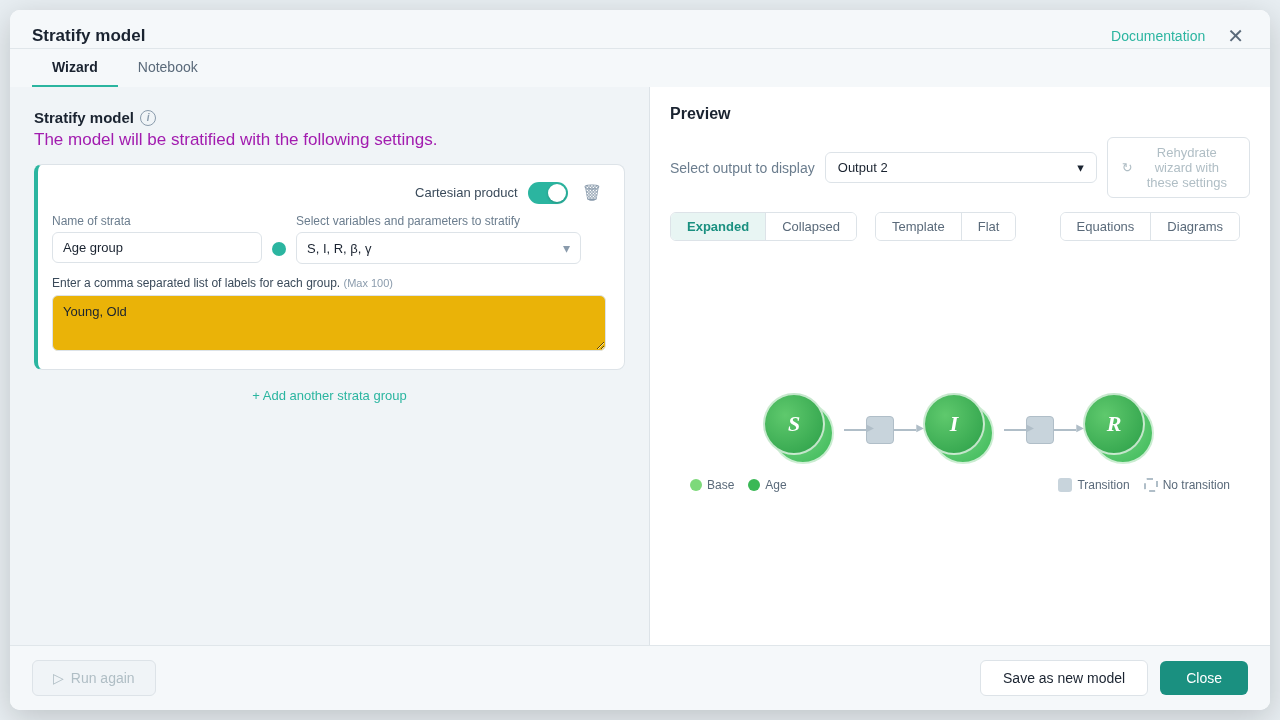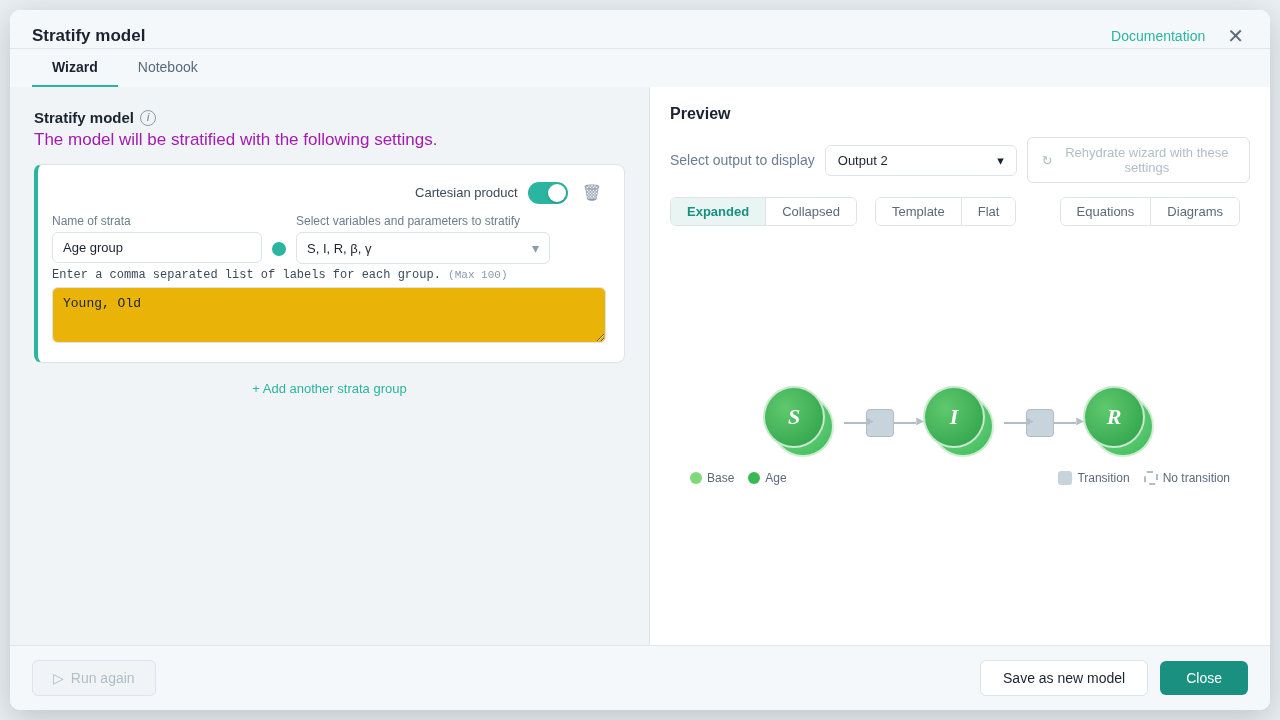--- a/index.html
+++ b/index.html
@@ -209,29 +209,28 @@
       border: 1px solid #dde3e8;
       border-radius: 6px;
       padding: 7px 10px;
       font-size: 13px;
       color: #1a2330;
       background: #fff;
       display: flex;
       align-items: center;
       justify-content: space-between;
       cursor: pointer;
-      width: 254px;
+      width: 285px;
     }
     .chevron-down {
       color: #8a9bac;
       font-size: 14px;
     }
     .labels-section {
-      margin-top: 4px;
-      font-family: Liberation Mono, monospace;
+      margin-top: 12px;
     }
     .labels-label {
       font-size: 12px;
       color: #3a4a5a;
       margin-bottom: 5px;
     }
     .labels-sublabel {
       font-size: 11px;
       color: #8a9bac;
     }
@@ -289,21 +288,21 @@
       border: 1px solid #dde3e8;
       border-radius: 6px;
       padding: 7px 12px;
       font-size: 13px;
       color: #1a2330;
       background: #fff;
       cursor: pointer;
       display: flex;
       align-items: center;
       justify-content: space-between;
-      width: 192px;
+      width: 272px;
     }
     .rehydrate-btn {
       border: 1px solid #dde3e8;
       border-radius: 6px;
       padding: 7px 14px;
       font-size: 13px;
       color: #b0bec5;
       background: #fff;
       cursor: pointer;
       display: flex;

